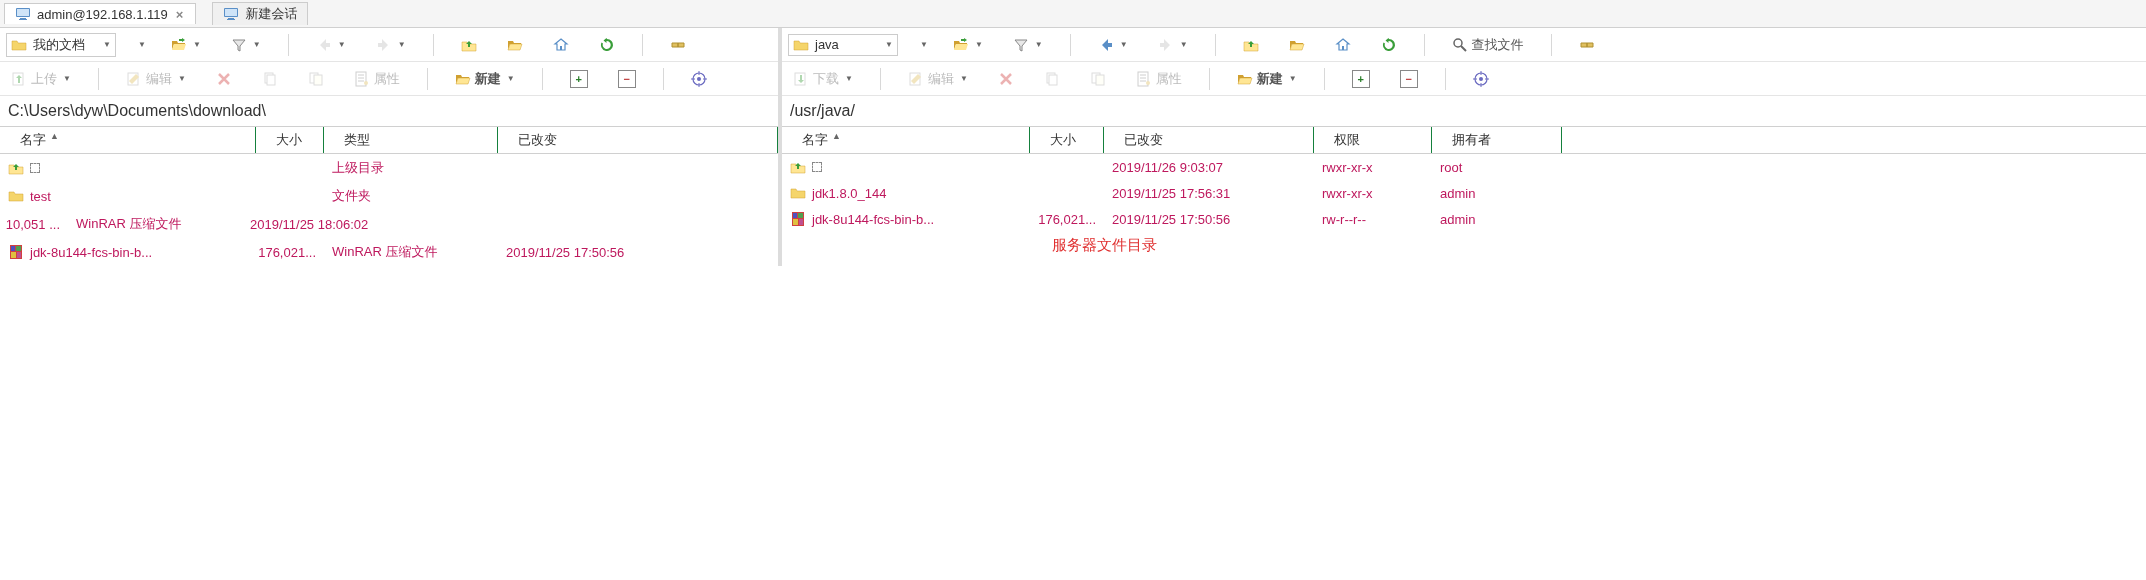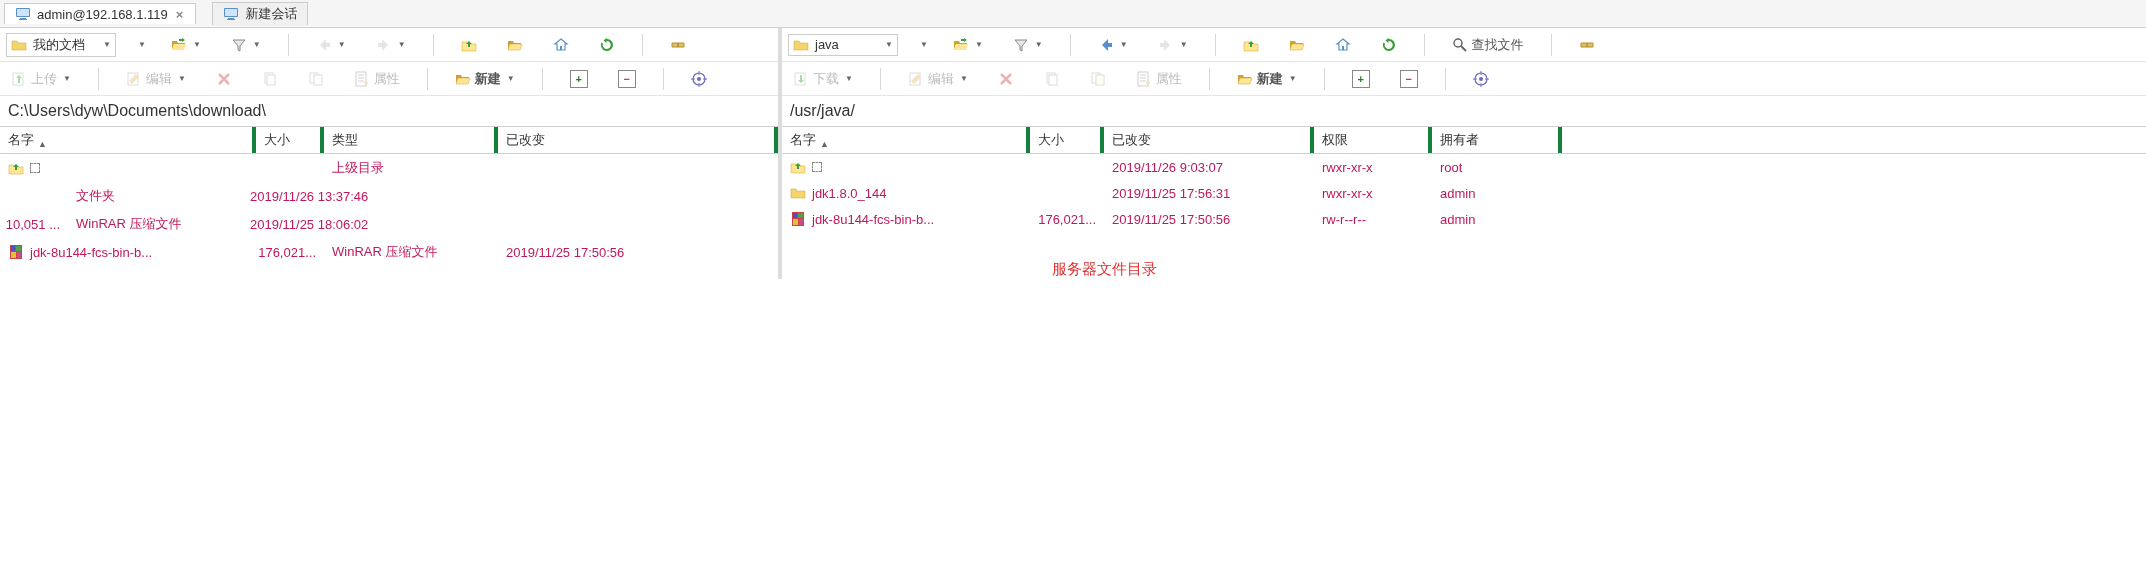--- a/index.html
+++ b/index.html
@@ -24,28 +24,28 @@
   .folder-combo { display: inline-flex; align-items: center; border: 1px solid #ccc; padding: 2px 4px; min-width: 110px; gap: 6px; background: #fff; }
   .folder-combo .dd { margin-left: auto; }
   
   .ic-svg { width: 16px; height: 16px; display: inline-block; }
   .square-btn { width: 18px; height: 18px; border: 1px solid #888; display: inline-flex; align-items: center; justify-content: center; font-size: 11px; font-weight: bold; color: #444; background: #fff; }
   
   .pathbar { padding: 6px 8px; border-bottom: 1px solid #d0d0d0; font-size: 16px; color: #333; }
   
   .filelist { flex: 1; position: relative; }
   .fl-head { display: flex; border-bottom: 1px solid #d0d0d0; }
-  .fl-col { padding: 4px 8px; border-right: 4px solid #15803d; font-size: 13px; color: #333; display: flex; align-items: flex-end; gap: 4px; }
+  .fl-col { padding: 4px 20px; border-right: 1px solid #15803d; font-size: 13px; color: #333; display: flex; align-items: flex-start; gap: 4px; }
   .fl-col .sort { font-size: 9px; color: #666; }
   .fl-body { }
   .fl-row { display: flex; padding: 3px 0; }
   .fl-cell { padding: 2px 8px; font-size: 13px; color: #be185d; display: flex; align-items: center; gap: 6px; overflow: hidden; white-space: nowrap; }
   .fl-cell.right { justify-content: flex-end; }
   
-  .annotation { color: #e03030; font-size: 15px; padding-left: 270px; margin-top: 28px; }
+  .annotation { color: #e03030; font-size: 15px; padding-left: 270px; margin-top: 4px; }
   .ic-plus { color: #2a7e2a; }
   .ic-minus { color: #c04040; }
   .ic-arrow { fill: #5a8fc7; }
   .ic-arrow.dim { fill: #c0c0c0; }
   .updir-box { border: 1px dashed #888; width: 10px; height: 10px; display: inline-block; }
 </style>
 </head>
 <body>
 
 <svg width="0" height="0" style="position:absolute">
@@ -303,23 +303,25 @@
             <div class="fl-cell " style="width:256px">
               <svg class="ic-svg">
                 <use href="#s-up"></use>
               </svg>
               <span class="updir-box"></span>
             </div>
             <div class="fl-cell right" style="width:68px"></div>
             <div class="fl-cell " style="width:174px">上级目录</div>
           </div>
           <div class="fl-row">
+            <div class="fl-cell " style="width:256px"><svg class="ic-svg">
+                <use href="#s-folder"></use>
+              </svg>test</div>
             <div class="fl-cell right" style="width:68px"></div>
             <div class="fl-cell " style="width:174px">文件夹</div>
-            <div class="fl-cell " style="width:280px">2019/11/26  13:37:46</div>
           </div>
           <div class="fl-row">
             <div class="fl-cell right" style="width:68px">10,051 ...</div>
             <div class="fl-cell " style="width:174px">WinRAR 压缩文件</div>
             <div class="fl-cell " style="width:280px">2019/11/25  18:06:02</div>
           </div>
           <div class="fl-row">
             <div class="fl-cell " style="width:256px"><svg class="ic-svg">
                 <use href="#s-archive"></use>
               </svg>jdk-8u144-fcs-bin-b...</div>

